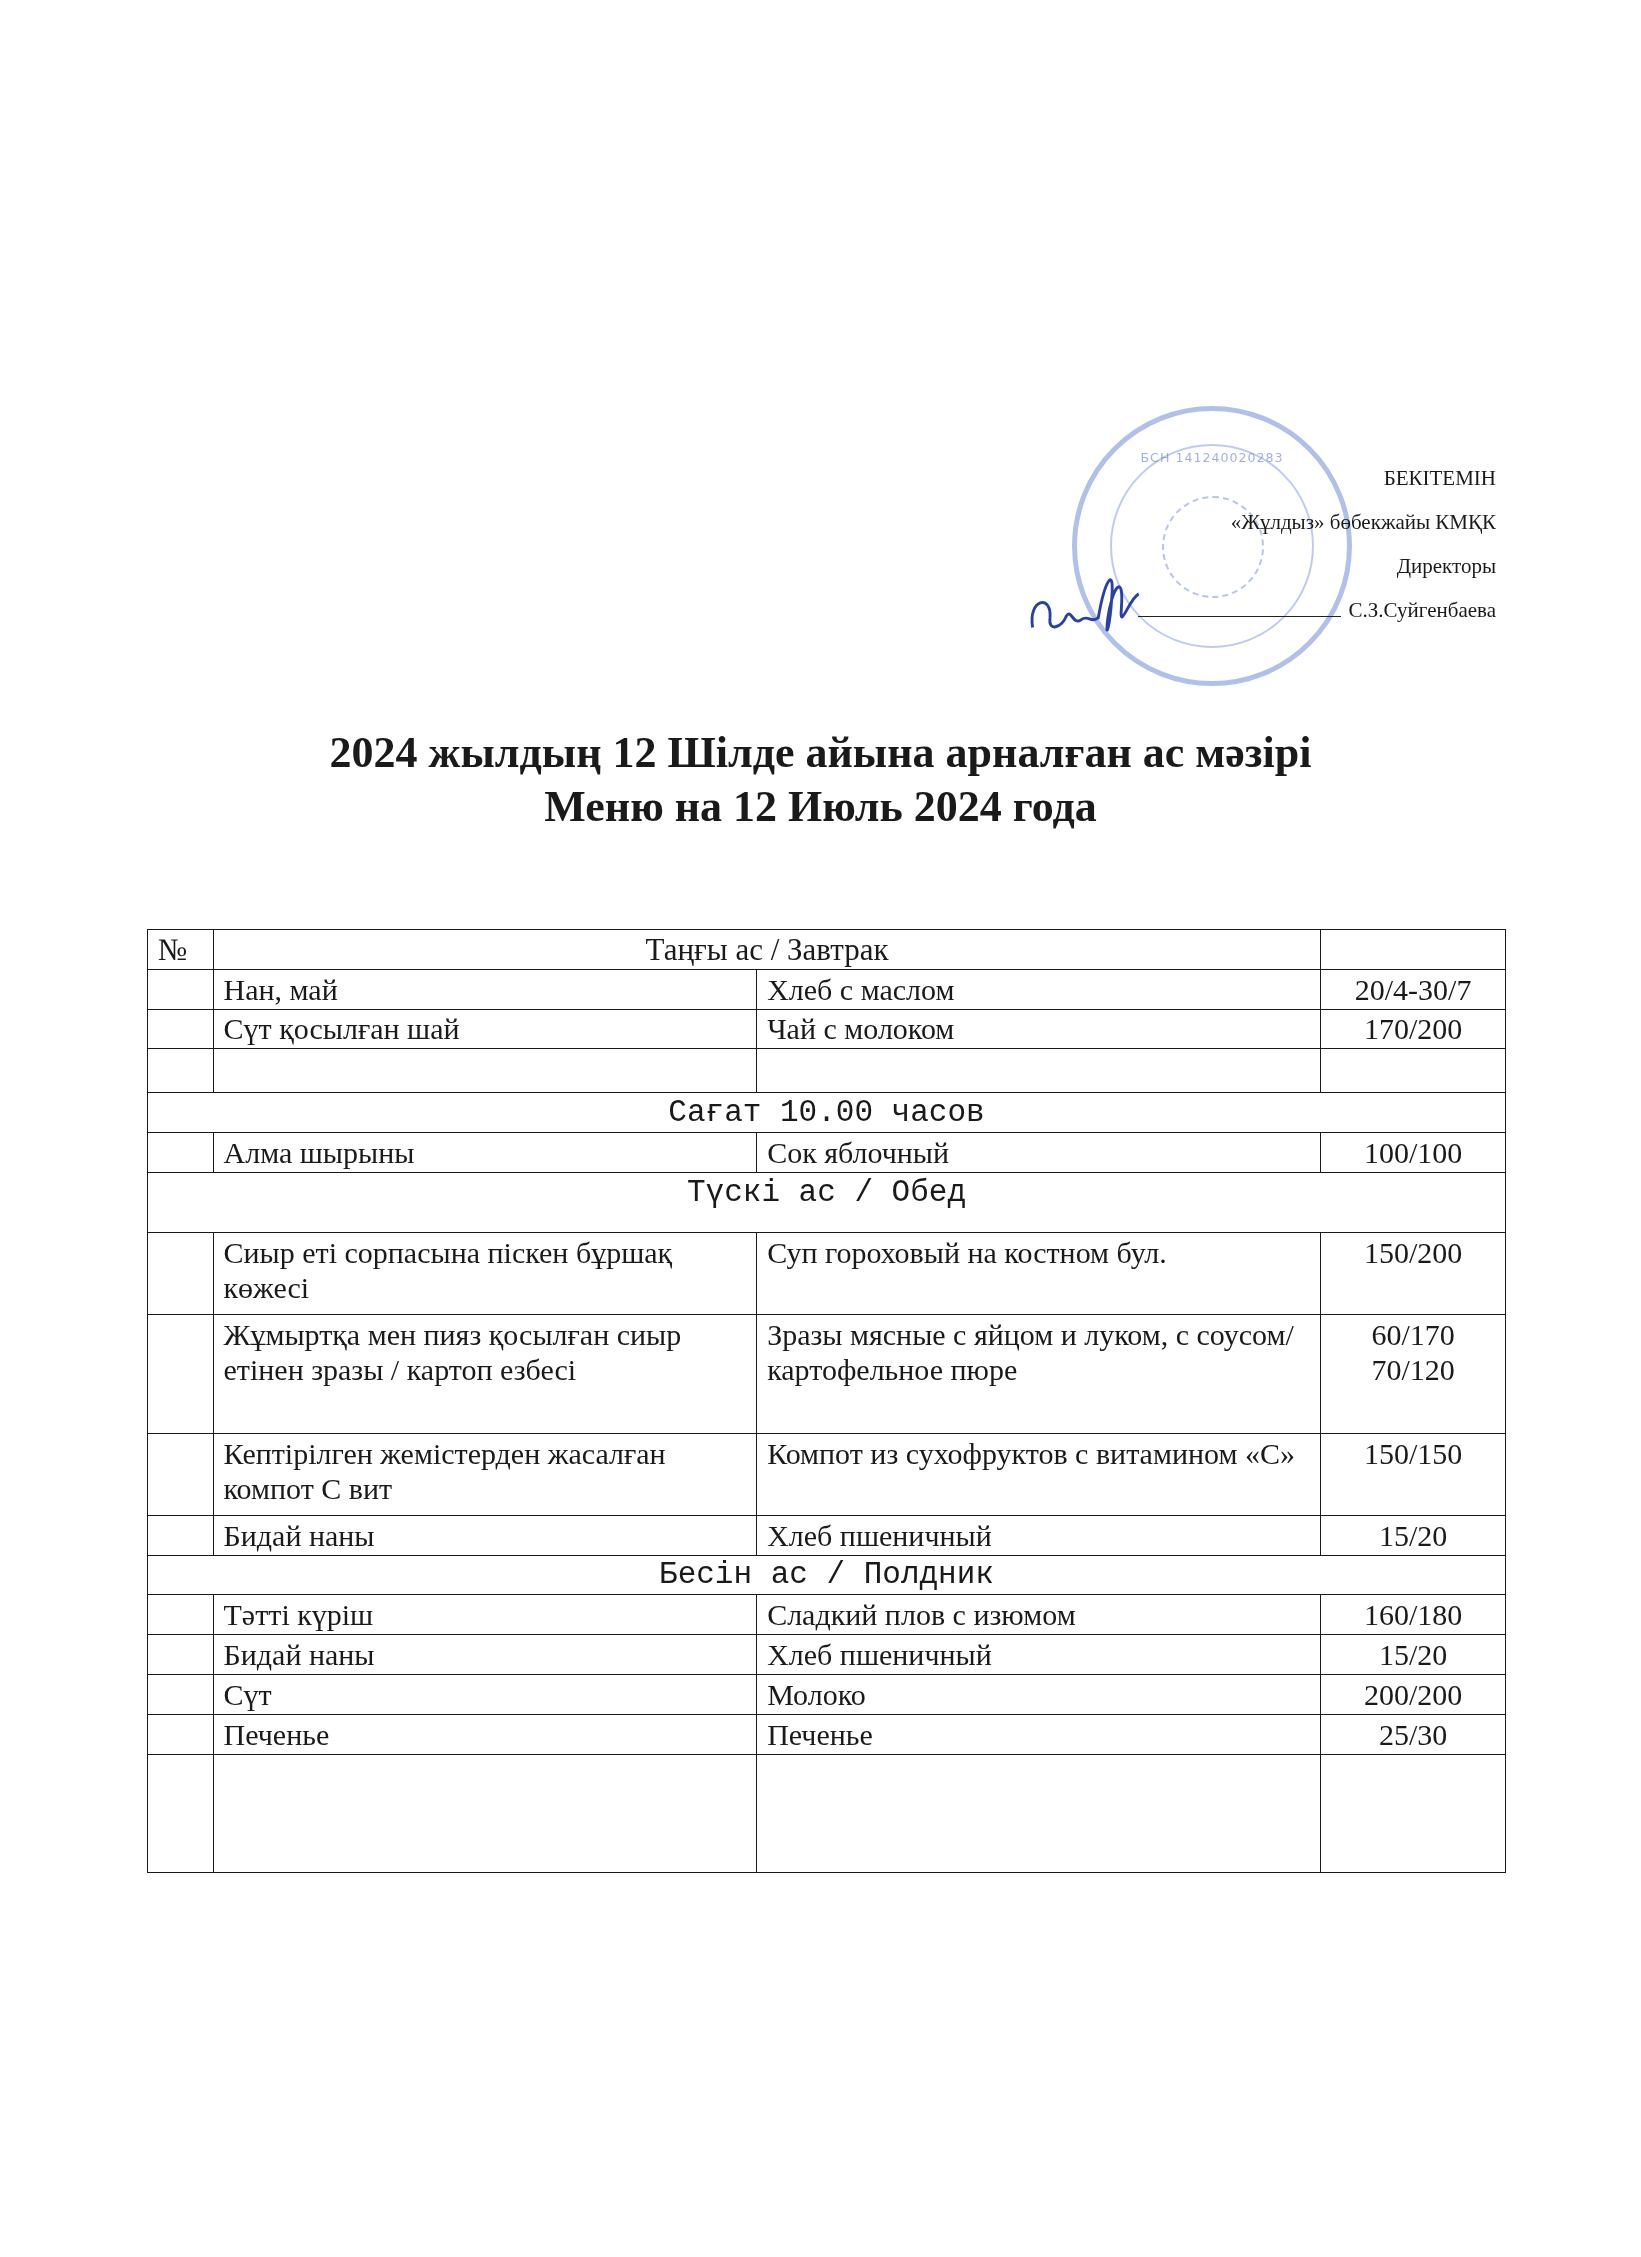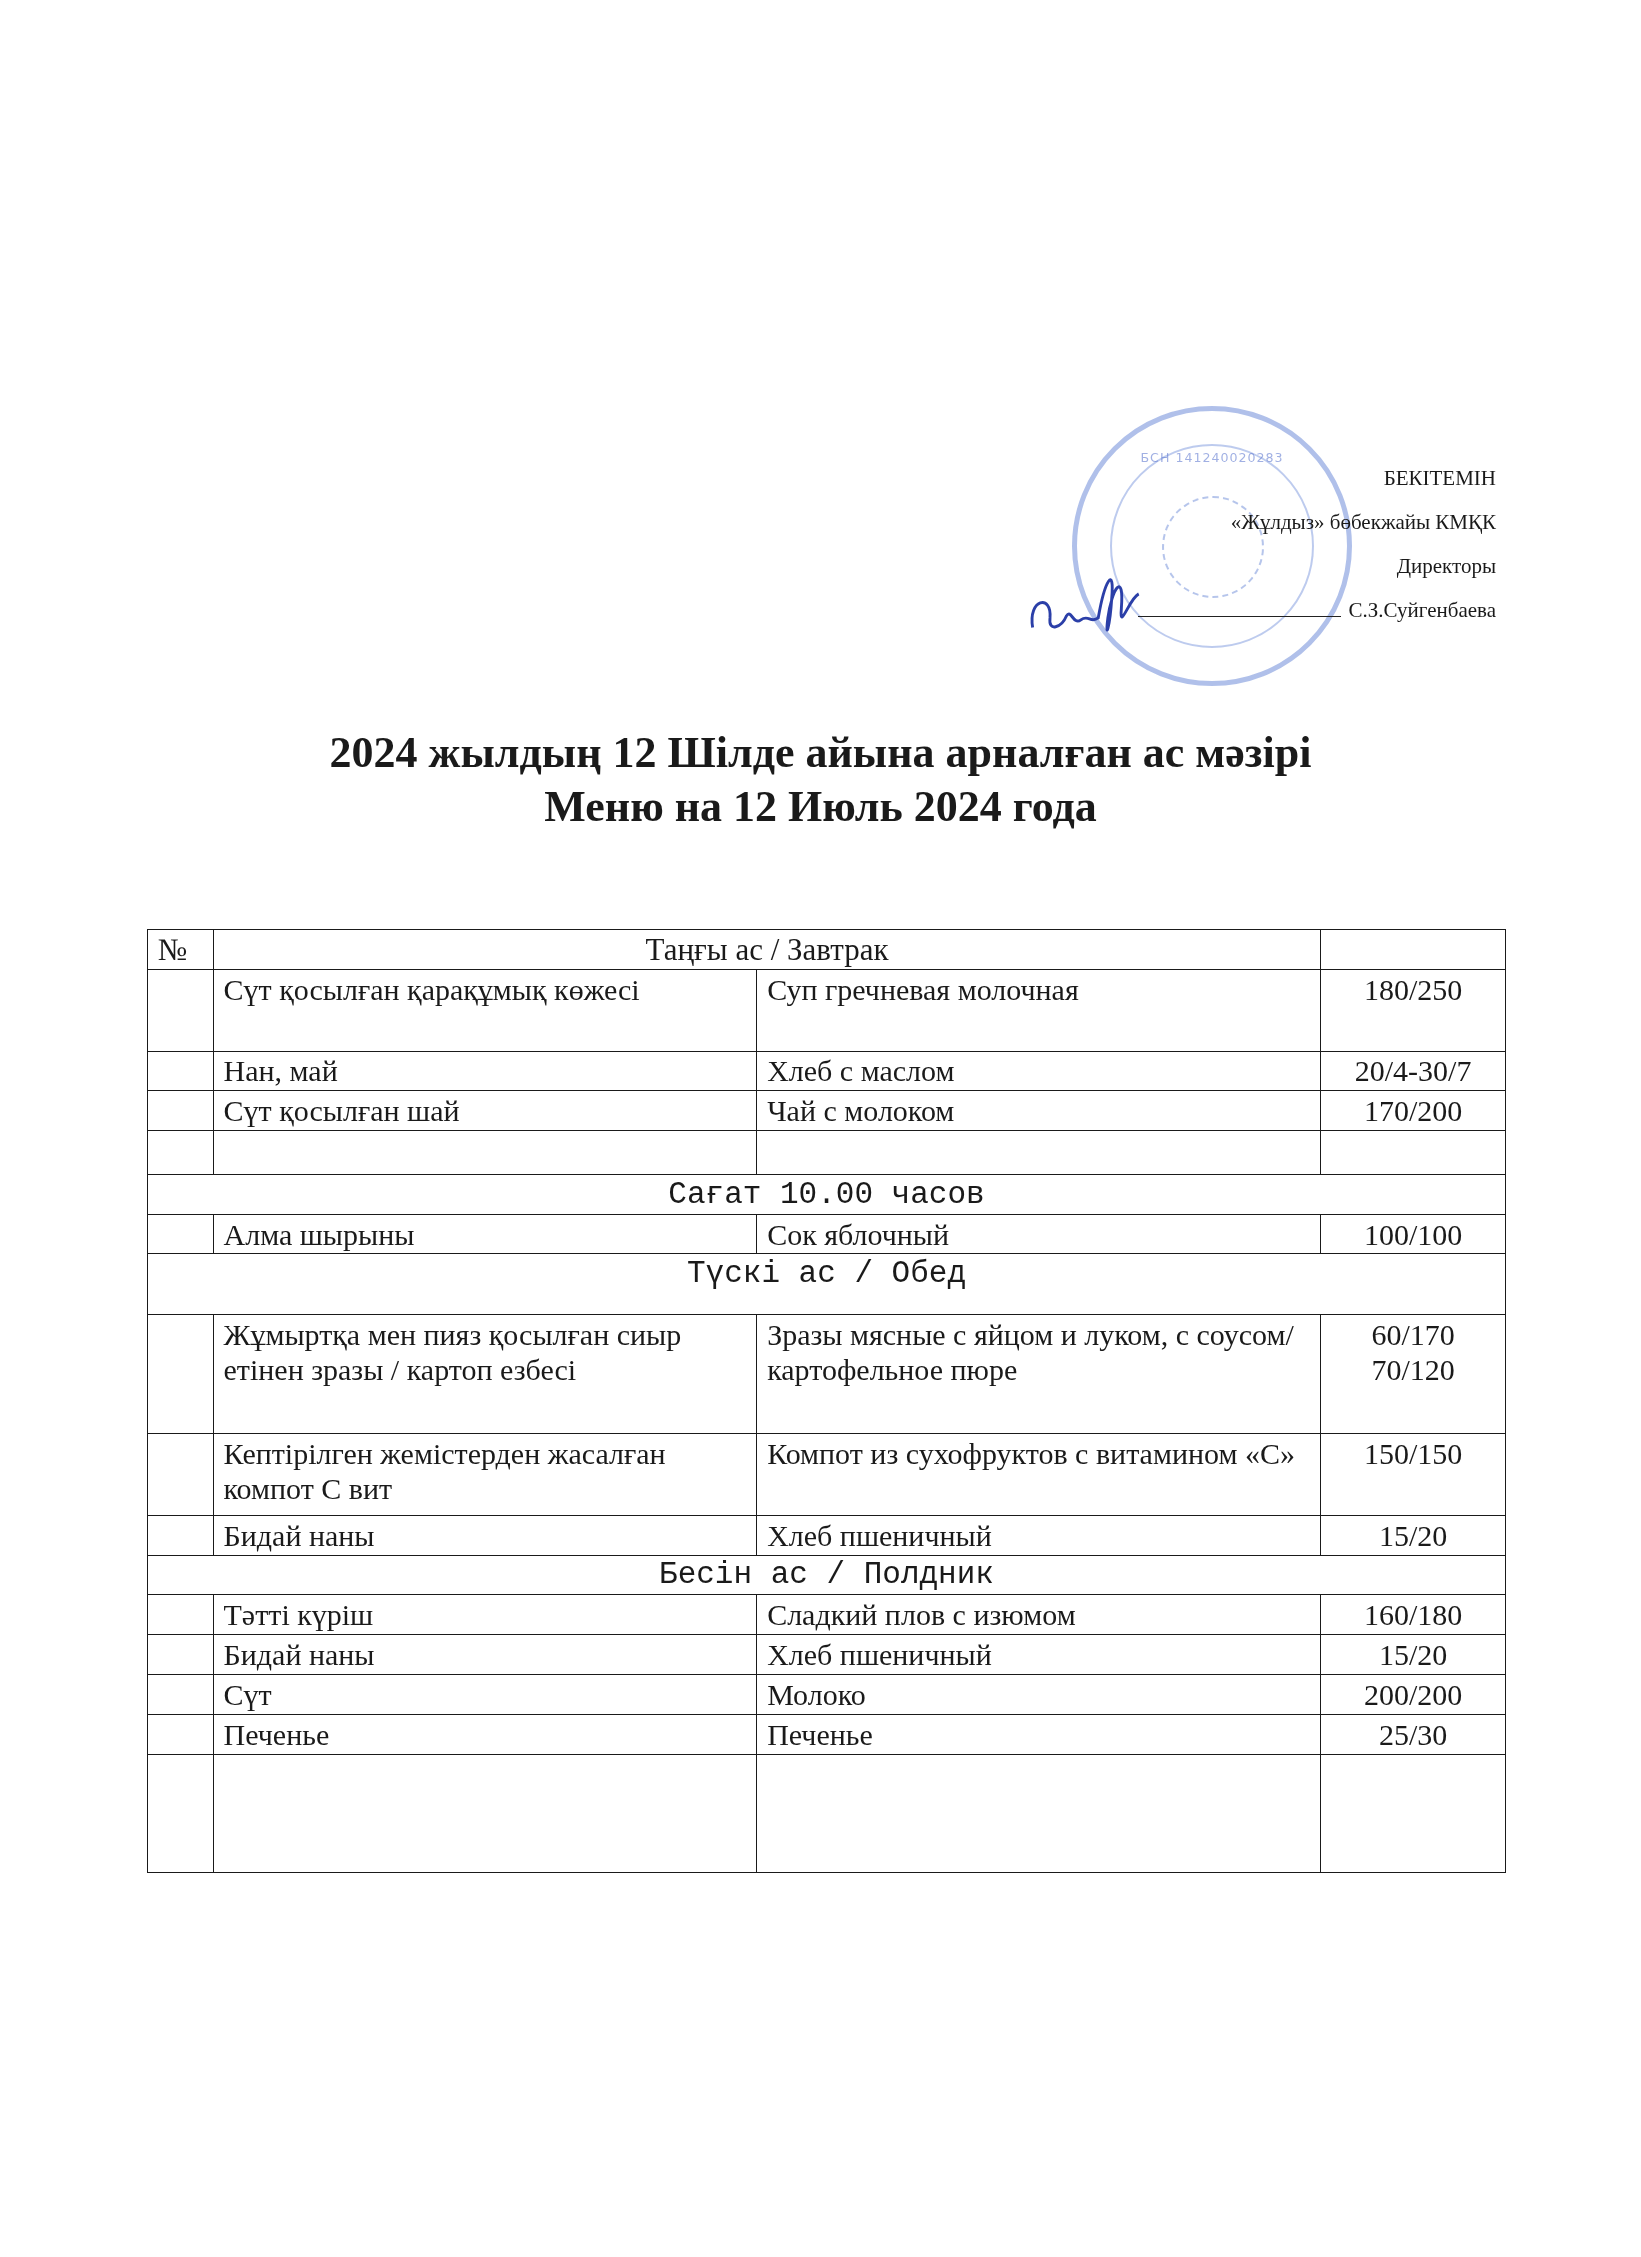--- a/index.html
+++ b/index.html
@@ -88,26 +88,20 @@
       <col class="c-w">
   </colgroup>
   <tbody>
       <tr class="hdr">
     <th>№</th>
     <th colspan="2" class="w" style="text-align:center">Таңғы ас / Завтрак</th>
     <th></th>
   </tr>
   </tbody>
     <tbody id="breakfast-body">
-      <tr class="row-tall">
-        <td></td>
-        <td>Сүт қосылған қарақұмық көжесі</td>
-        <td>Суп  гречневая  молочная</td>
-        <td class="w">180/250</td>
-      </tr>
       <tr>
         <td></td>
         <td>Нан,  май</td>
         <td>Хлеб с  маслом</td>
         <td class="w">20/4-30/7</td>
       </tr>
       <tr>
         <td></td>
         <td>Сүт қосылған шай</td>
         <td>Чай с молоком</td>
@@ -132,20 +126,26 @@
         <td>Сок яблочный</td>
         <td class="w">100/100</td>
       </tr>
     </tbody>
   <tbody>
       <tr class="sect sect-tall">
     <td colspan="4">Түскі ас / Обед</td>
   </tr>
   </tbody>
     <tbody id="lunch-body">
+      <tr class="row-tall">
+        <td></td>
+        <td>Сиыр еті сорпасына піскен бұршақ   көжесі</td>
+        <td>Суп гороховый на костном бул.</td>
+        <td class="w">150/200</td>
+      </tr>
       <tr class="row-xtall">
         <td></td>
         <td>Жұмыртқа мен пияз қосылған сиыр етінен зразы / картоп езбесі</td>
         <td>Зразы мясные с яйцом и луком, с соусом/   картофельное пюре</td>
         <td class="w">60/170   70/120</td>
       </tr>
       <tr class="row-tall">
         <td></td>
         <td>Кептірілген жемістерден жасалған компот  С вит</td>
         <td>Компот из сухофруктов   с витамином «С»</td>

